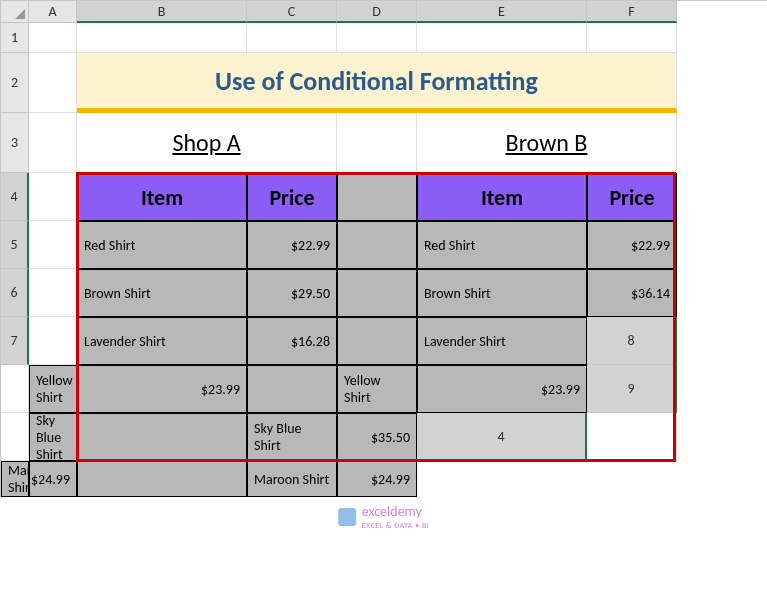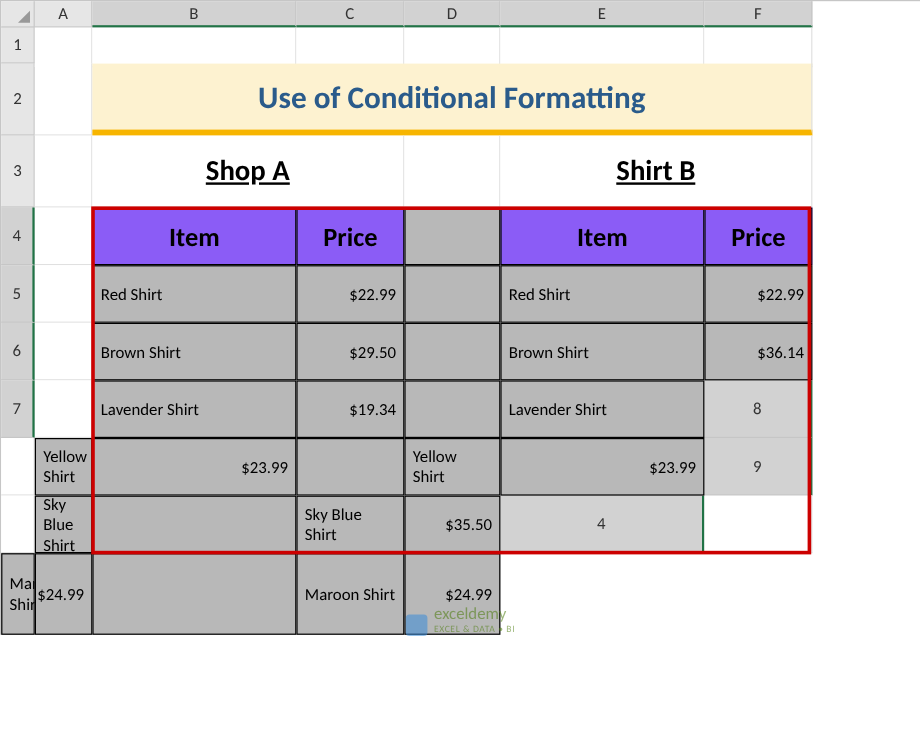--- a/index.html
+++ b/index.html
@@ -54,40 +54,40 @@
     justify-content: center;
     font-size: 14px;
     color: #333;
   }
   .row-header.sel { background: #d2d2d2; border-right: 2px solid #217346; }
   .cell {
     border-right: 1px solid #e0e0e0;
     border-bottom: 1px solid #e0e0e0;
     display: flex;
     align-items: center;
-    padding: 16px 6px;
+    padding: 0 6px;
     font-size: 19px;
     color: #000;
     background: #fff;
     position: relative;
   }
   .title-cell {
     grid-column: 3 / 8;
     background: #fdf2d0;
     border-bottom: 5px solid #f7b500;
     display: flex;
     align-items: center;
     justify-content: center;
     font-size: 26px;
     font-weight: bold;
     color: #2a5b8b;
   }
   .shop-header {
     font-size: 24px;
-    font-weight: bold;
+    font-weight: normal;
     text-decoration: underline;
     justify-content: center;
   }
   .tbl-head {
     background: #8b5cf6;
     font-weight: bold;
     font-size: 22px;
     justify-content: center;
     border: 1px solid #000;
   }
@@ -106,24 +106,24 @@
     width: 600px;
     height: 290px;
     z-index: 10;
   }
   .watermark {
     position: absolute;
     bottom: 80px;
     left: 50%;
     transform: translateX(-50%);
     font-size: 14px;
-    color: #4d7c0f;
+    color: #a21caf;
     opacity: 0.55;
     display: flex;
-    align-items: flex-end;
+    align-items: center;
     gap: 6px;
     z-index: 5;
     pointer-events: none;
   }
   .watermark .wm-icon {
     width: 18px; height: 18px;
     background: #3a8bd8;
     border-radius: 3px;
     position: relative;
   }
@@ -152,21 +152,21 @@
   <div class="cell"></div>
 
   <div class="row-header">2</div>
   <div class="cell"></div>
   <div class="cell title-cell">Use of Conditional Formatting</div>
 
   <div class="row-header">3</div>
   <div class="cell"></div>
   <div class="cell shop-header" style="grid-column:3/5">Shop A</div>
   <div class="cell"></div>
-  <div class="cell shop-header" style="grid-column:6/8">Shirt B</div>
+  <div class="cell shop-header" style="grid-column:6/8">Brown B</div>
 
   <div class="row-header sel">4</div>
   <div class="cell"></div>
   <div class="cell tbl-head">Item</div>
   <div class="cell tbl-head">Price</div>
   <div class="cell tbl-cell"></div>
   <div class="cell tbl-head">Item</div>
   <div class="cell tbl-head">Price</div>
 
   <div class="row-header sel">5</div>
@@ -181,21 +181,21 @@
   <div class="cell"></div>
   <div class="cell tbl-cell">Brown Shirt</div>
   <div class="cell tbl-cell price">$29.50</div>
   <div class="cell tbl-cell"></div>
   <div class="cell tbl-cell">Brown Shirt</div>
   <div class="cell tbl-cell price">$36.14</div>
 
   <div class="row-header sel">7</div>
   <div class="cell"></div>
   <div class="cell tbl-cell">Lavender Shirt</div>
-  <div class="cell tbl-cell price">$19.34</div>
+  <div class="cell tbl-cell price">$16.28</div>
   <div class="cell tbl-cell"></div>
   <div class="cell tbl-cell">Lavender Shirt</div>
 
   <div class="row-header sel">8</div>
   <div class="cell"></div>
   <div class="cell tbl-cell">Yellow Shirt</div>
   <div class="cell tbl-cell price">$23.99</div>
   <div class="cell tbl-cell"></div>
   <div class="cell tbl-cell">Yellow Shirt</div>
   <div class="cell tbl-cell price">$23.99</div>

